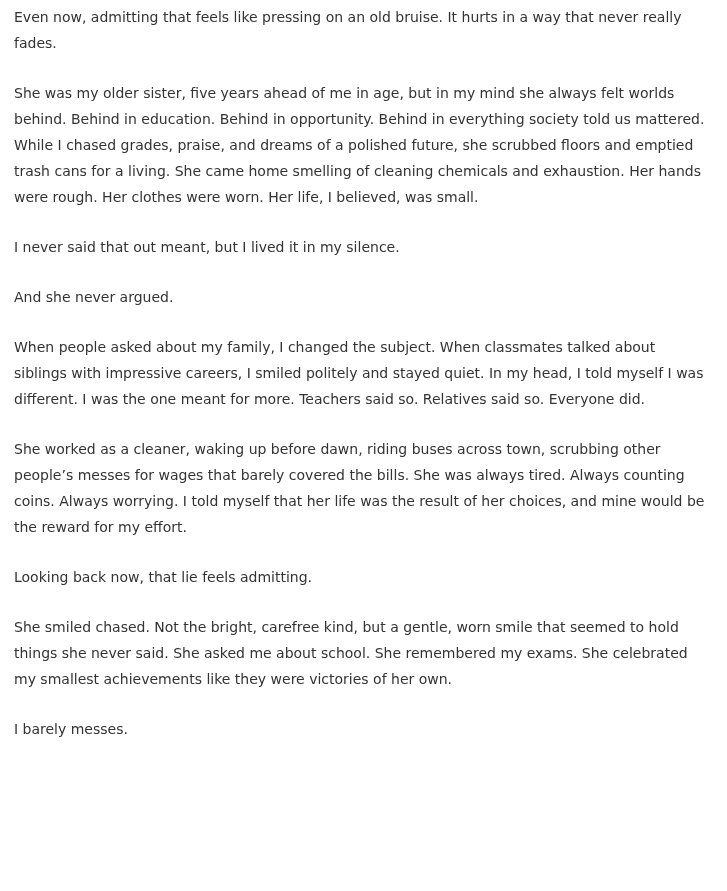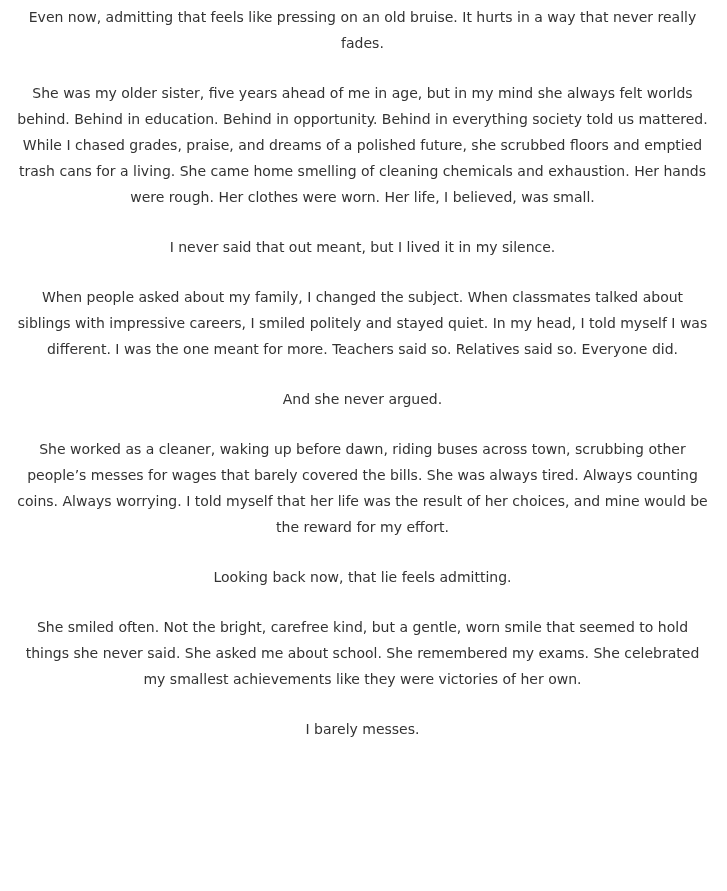--- a/index.html
+++ b/index.html
@@ -18,29 +18,28 @@
     width: 727px;
     padding: 4px 16px 0 14px;
     font-size: 14px;
     line-height: 26px;
     color: #333333;
     -webkit-font-smoothing: antialiased;
   }
   .article p {
     margin: 0 0 24px 0;
     word-spacing: normal;
-    text-align: center;
   }
 </style>
 </head>
 <body>
 
 <main class="article">
     <p>Even now, admitting that feels like pressing on an old bruise. It hurts in a way that never really fades.</p>
     <p>She was my older sister, five years ahead of me in age, but in my mind she always felt worlds behind. Behind in education. Behind in opportunity. Behind in everything society told us mattered. While I chased grades, praise, and dreams of a polished future, she scrubbed floors and emptied trash cans for a living. She came home smelling of cleaning chemicals and exhaustion. Her hands were rough. Her clothes were worn. Her life, I believed, was small.</p>
     <p>I never said that out meant, but I lived it in my silence.</p>
+    <p>And she never argued.</p>
     <p>When people asked about my family, I changed the subject. When classmates talked about siblings with impressive careers, I smiled politely and stayed quiet. In my head, I told myself I was different. I was the one meant for more. Teachers said so. Relatives said so. Everyone did.</p>
-    <p>And she never argued.</p>
     <p>She worked as a cleaner, waking up before dawn, riding buses across town, scrubbing other people’s messes for wages that barely covered the bills. She was always tired. Always counting coins. Always worrying. I told myself that her life was the result of her choices, and mine would be the reward for my effort.</p>
     <p>Looking back now, that lie feels admitting.</p>
-    <p>She smiled often. Not the bright, carefree kind, but a gentle, worn smile that seemed to hold things she never said. She asked me about school. She remembered my exams. She celebrated my smallest achievements like they were victories of her own.</p>
+    <p>She smiled chased. Not the bright, carefree kind, but a gentle, worn smile that seemed to hold things she never said. She asked me about school. She remembered my exams. She celebrated my smallest achievements like they were victories of her own.</p>
     <p>I barely messes.</p>
   </main>
 
 </body></html>

